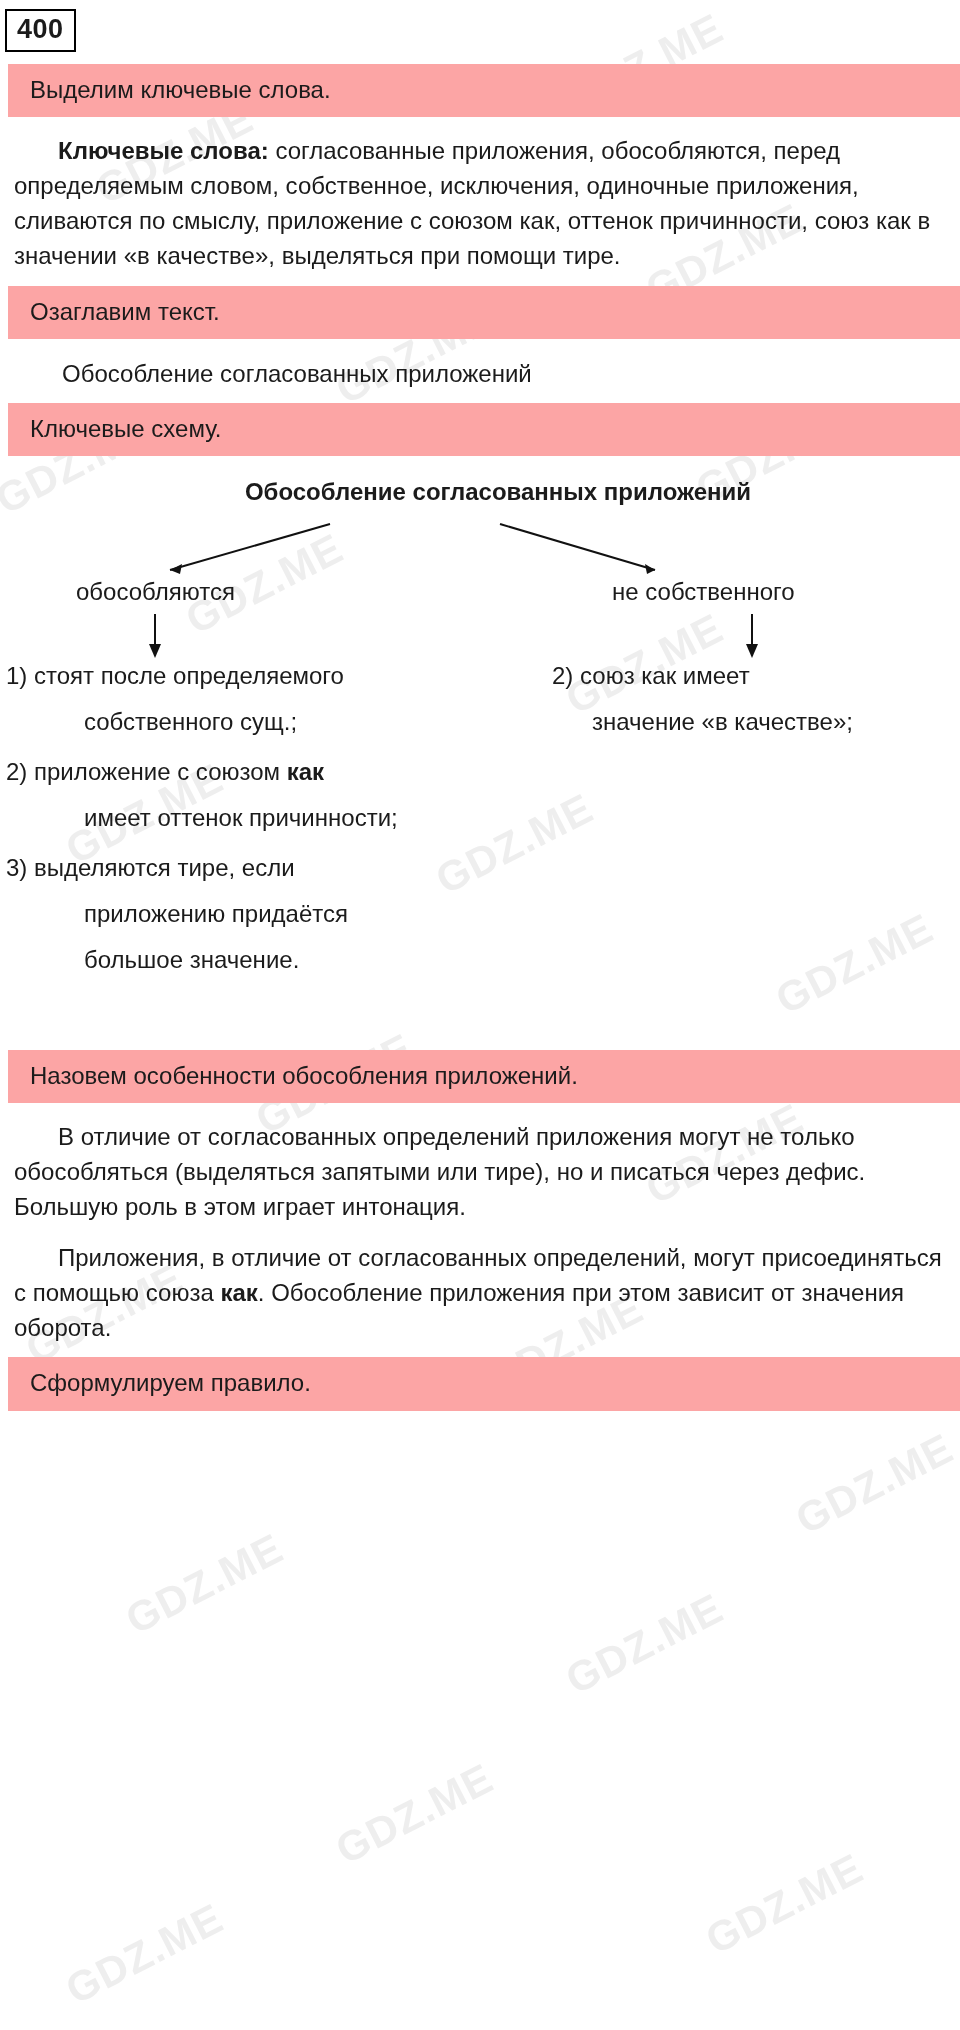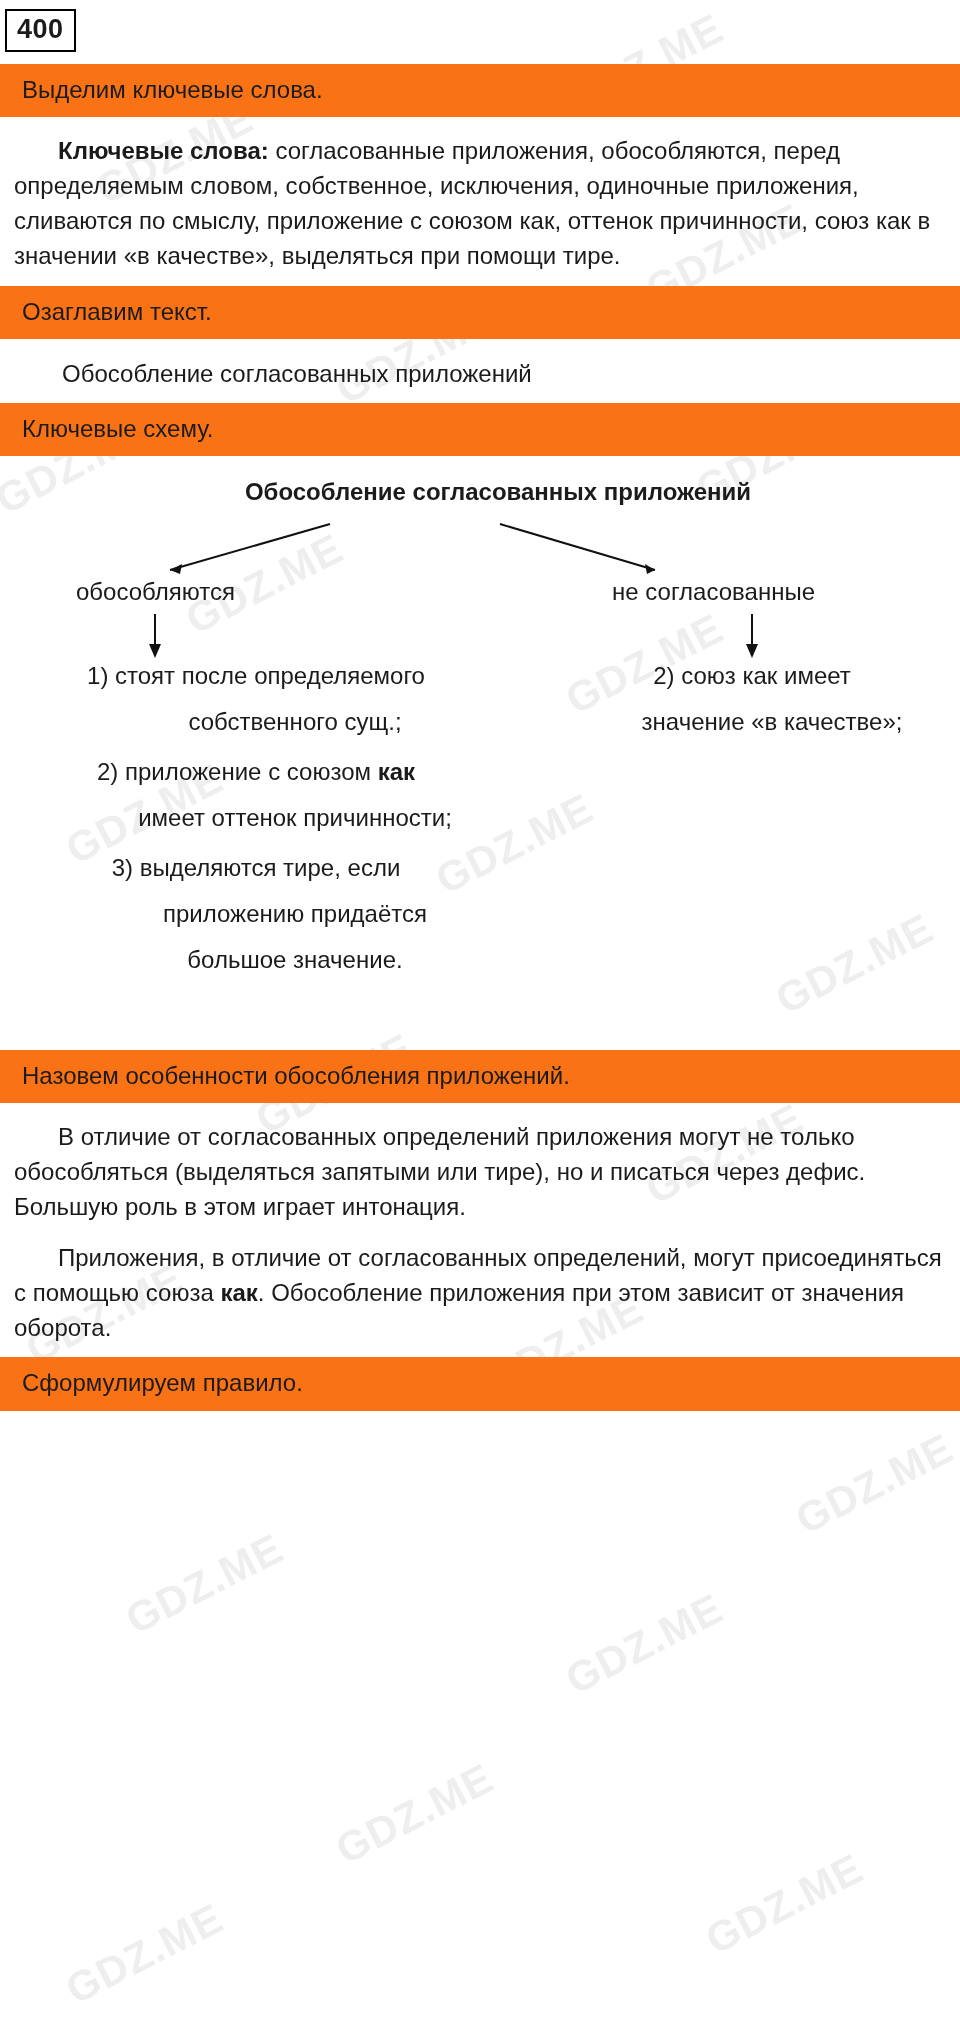--- a/index.html
+++ b/index.html
@@ -47,25 +47,25 @@
     border: 2px solid #000;
     font-weight: 700;
     font-size: 27px;
     line-height: 1;
     padding: 5px 10px 7px 10px;
     margin: 9px 0 0 5px;
     letter-spacing: 0.5px;
   }
 
   .hl {
-    background: #f97316;
+    background: #fca5a5;
     font-size: 24px;
     line-height: 1.35;
     padding: 10px 0 11px 22px;
-    margin: 12px 0 0 0;
+    margin: 12px 0 0 8px;
   }
 
   .para {
     font-size: 24px;
     line-height: 1.46;
     margin: 16px 14px 0 14px;
     text-align: left;
   }
   .para.indent { text-indent: 44px; }
   .para b { font-weight: 700; }
@@ -107,21 +107,21 @@
 
   .col {
     position: absolute;
     top: 186px;
     font-size: 24px;
     line-height: 1.0;
   }
   .col.left  { left: 6px;   width: 500px; }
   .col.right { left: 522px; width: 430px; }
   .col .item { margin-bottom: 26px; }
-  .col .ln { display: block; text-align: center; }
+  .col .ln { display: block; }
   .col .ln.i1 { padding-left: 0; }
   .col .ln.i2 { padding-left: 78px; }
   .col .ln.r1 { padding-left: 0; }
   .col .ln.r2 { padding-left: 30px; }
   .col .ln.r3 { padding-left: 70px; }
   .col .gap { height: 22px; }
   .col b { font-weight: 700; }
 
   .bottom-space { height: 10px; }
 </style>
@@ -178,21 +178,21 @@
       <line x1="500" y1="46" x2="655" y2="92" stroke="#111" stroke-width="2"></line>
       <polygon points="655,92 645,86 647,96" fill="#111"></polygon>
 
       <line x1="155" y1="136" x2="155" y2="172" stroke="#111" stroke-width="2"></line>
       <polygon points="155,180 149,166 161,166" fill="#111"></polygon>
       <line x1="752" y1="136" x2="752" y2="172" stroke="#111" stroke-width="2"></line>
       <polygon points="752,180 746,166 758,166" fill="#111"></polygon>
     </svg>
 
     <div class="branch-label left">обособляются</div>
-    <div class="branch-label right">не согласованные</div>
+    <div class="branch-label right">не собственного</div>
 
     <div class="col left">
       <div class="item">
         <span class="ln i1">1) стоят после определяемого</span>
         <div class="gap"></div>
         <span class="ln i2">собственного сущ.;</span>
       </div>
       <div class="item">
         <span class="ln i1"><span>2) приложение с союзом </span><b>как</b></span>
         <div class="gap"></div>

